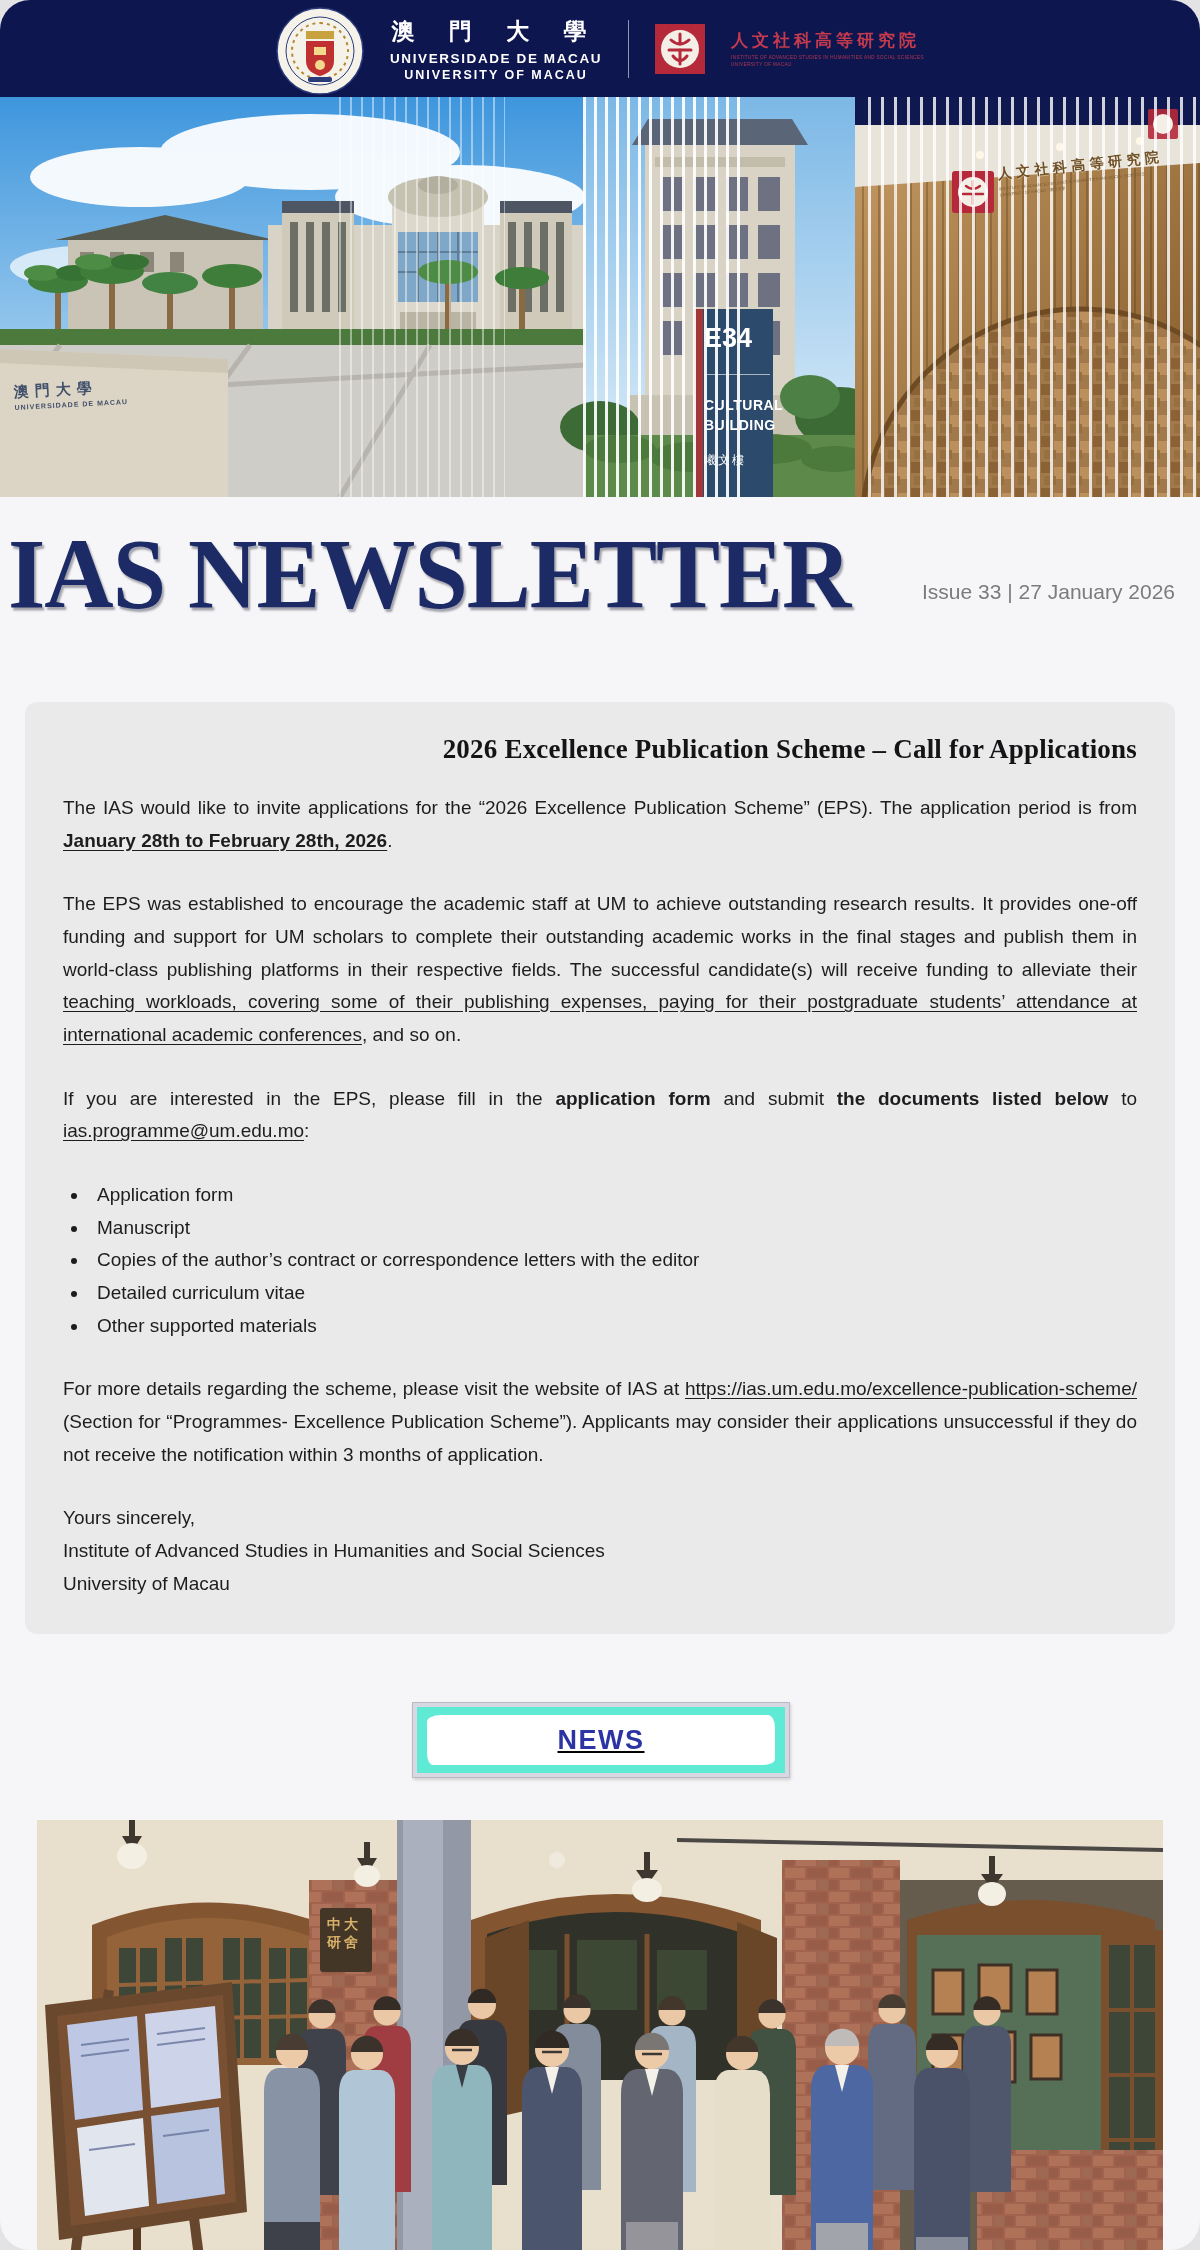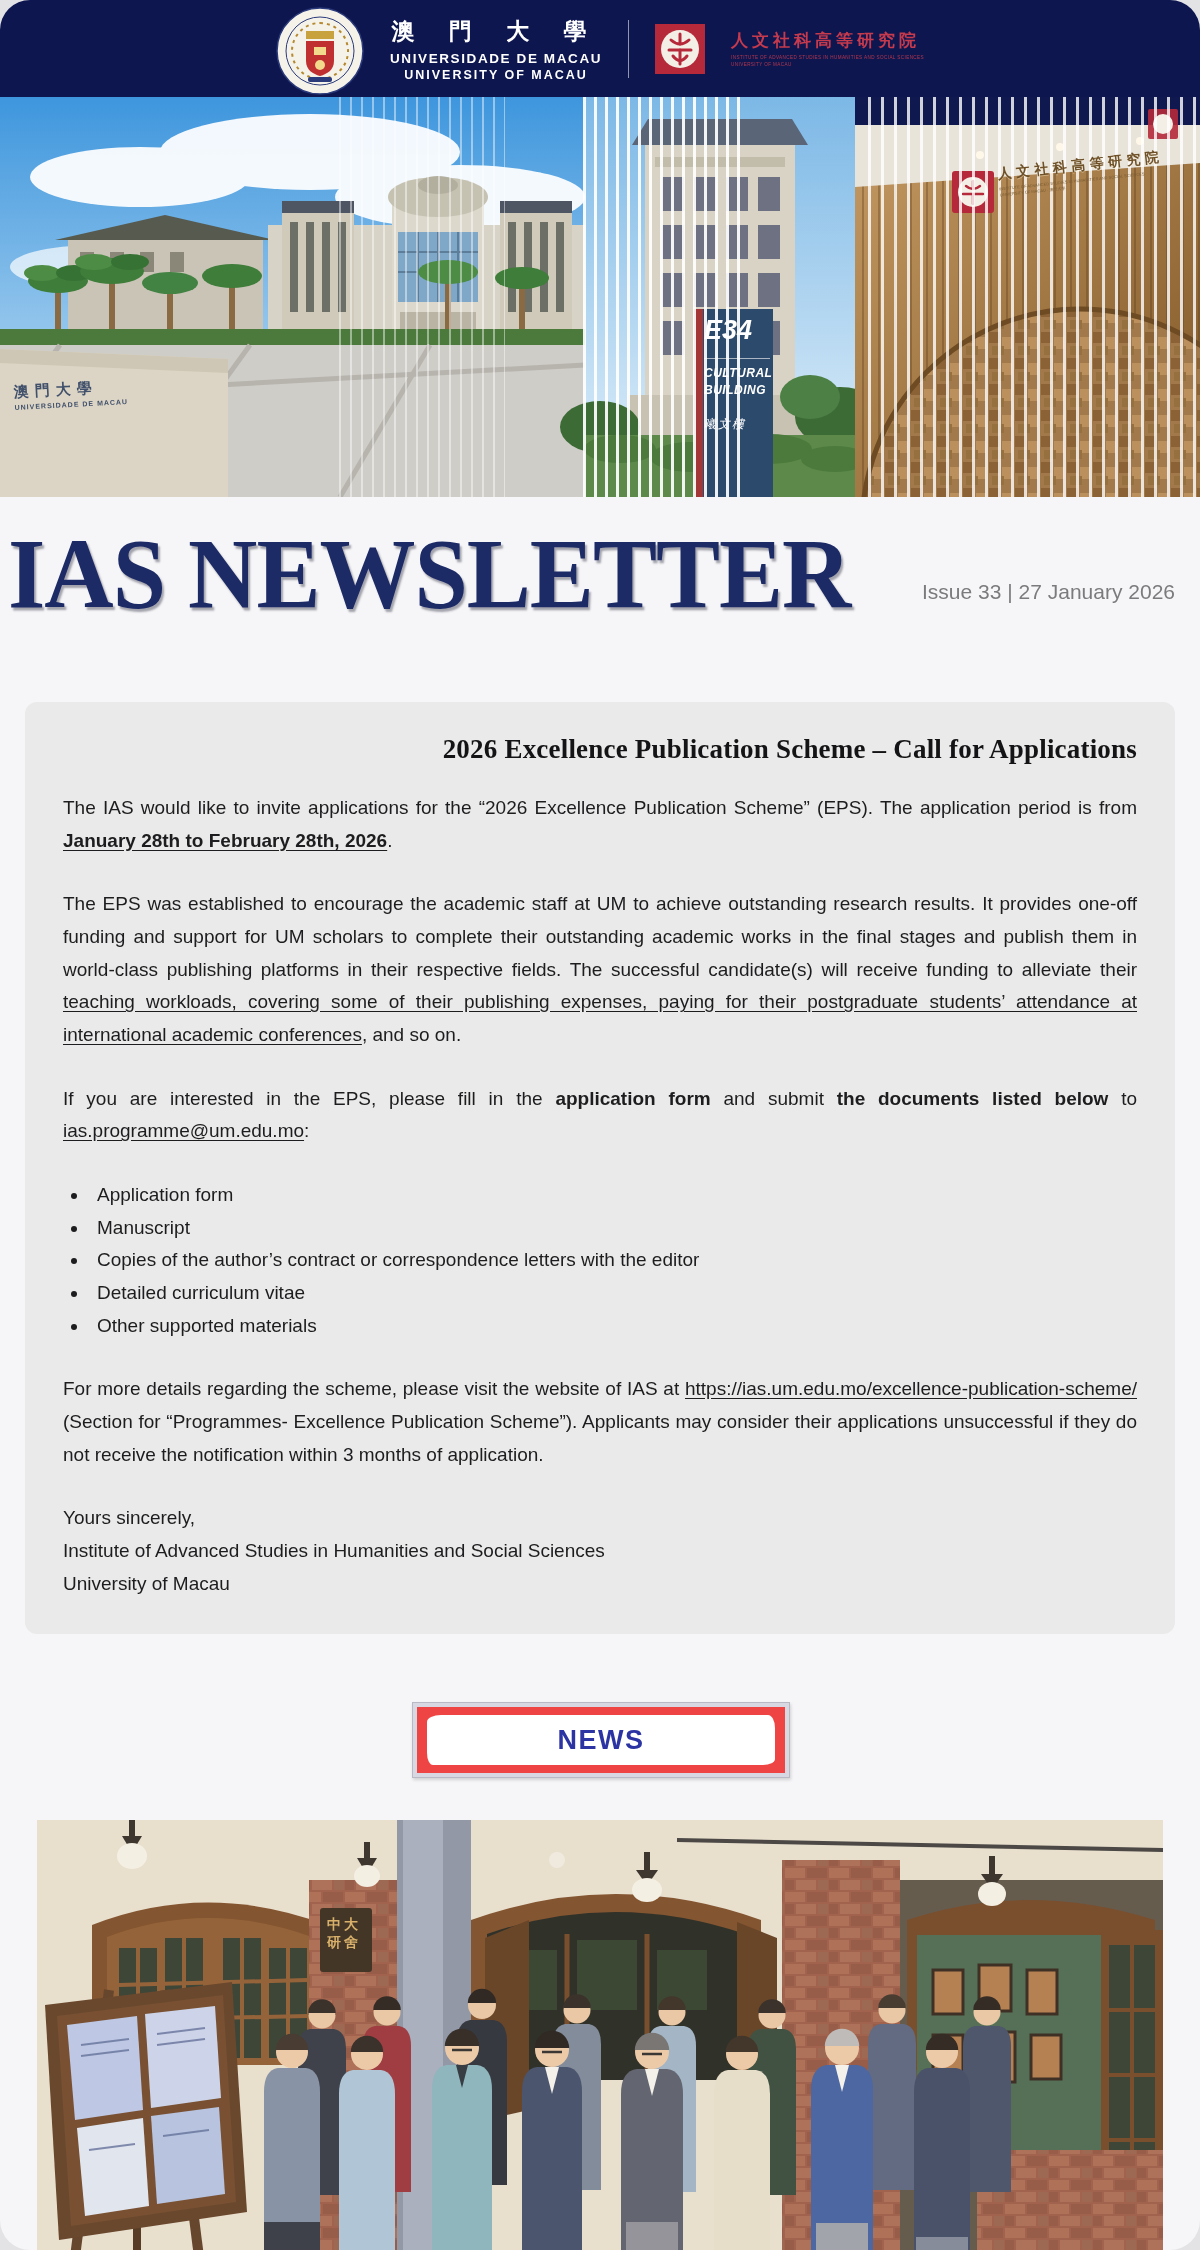--- a/index.html
+++ b/index.html
@@ -25,23 +25,23 @@
   
   .banner{top:97px;left:0;width:1200px;height:400px;overflow:hidden;}
   .banner svg{display:block;}
   .stripes{top:0;height:400px;pointer-events:none;}
   .s1{left:330px;width:175px;background:repeating-linear-gradient(90deg,transparent 0 9px,rgba(255,255,255,.45) 9px 11px);}
   .s2{left:575px;width:168px;background:repeating-linear-gradient(90deg,transparent 0 8px,rgba(255,255,255,.92) 8px 11px);}
   .s3{left:858px;width:342px;background:repeating-linear-gradient(90deg,transparent 0 10px,rgba(255,255,255,.8) 10px 13px);}
   .gate-text{left:14px;top:283px;transform:rotate(-3deg);color:#41506b;}
   .gate-zh{font-size:15px;font-weight:700;letter-spacing:6px;}
   .gate-pt{font-size:7px;font-weight:700;letter-spacing:1px;margin-top:2px;}
-  .e34-sign{left:704px;top:218px;width:66px;color:#fff;text-align:left;font-style:italic;}
+  .e34-sign{left:704px;top:226px;width:66px;color:#fff;text-align:left;}
   .e34-code{font-size:27px;font-weight:700;}
-  .e34-name{font-size:12px;font-weight:700;letter-spacing:.5px;line-height:1.45;margin-top:12px;border-top:1px solid rgba(255,255,255,.6);padding-top:6px;}
+  .e34-name{font-size:14px;font-weight:700;letter-spacing:.5px;line-height:1.45;margin-top:20px;border-top:1px solid rgba(255,255,255,.6);padding-top:20px;}
   .e34-zh{font-size:12px;margin-top:16px;letter-spacing:2px;}
   .wall-text{left:998px;top:58px;width:200px;transform:rotate(-6deg);color:#6e5128;}
   .wall-zh{font-size:14px;font-weight:700;letter-spacing:4.5px;white-space:nowrap;text-shadow:0 1px 0 rgba(255,240,210,.4);}
   .wall-en{font-size:4px;color:#7a5c33;line-height:1.6;margin-top:3px;white-space:nowrap;}
 
   
   .masthead{top:497px;left:0;width:1200px;height:163px;background:#f6f6f8;}
   .nl-title{left:8px;top:18px;font-family:"Liberation Serif",serif;font-weight:700;
             font-size:96px;color:#1c2a66;letter-spacing:-1px;transform:scaleY(1.04);
             transform-origin:top left;white-space:nowrap;
@@ -57,21 +57,21 @@
   .card ul{margin:0 0 31px 0;padding-left:26px;font-size:19px;line-height:1.72;}
   .card li{padding-left:8px;}
   .b{font-weight:700;}
   .u{text-decoration:underline;text-underline-offset:3px;margin-top:8px;}
   a.lnk{color:#1d1d1f;text-decoration:underline;text-underline-offset:3px;}
   .sig{font-size:19px;line-height:1.72;}
 
   
   .news{left:412px;top:1702px;width:378px;height:76px;background:#d8d8e2;
         border:1px solid #b9b9c6;padding:4px;cursor:pointer;box-shadow:1px 2px 3px rgba(0,0,0,.15);}
-  .news-blue{width:100%;height:100%;background:#ef4444;padding:8px 10px;}
+  .news-blue{width:100%;height:100%;background:#5eead4;padding:8px 10px;text-decoration:underline;}
   .news-white{width:100%;height:100%;background:#fff;display:flex;align-items:center;justify-content:center;
               border-radius:14px 7px 12px 6px / 7px 13px 6px 12px;}
   .news-label{font-size:27px;font-weight:700;color:#2b34a2;letter-spacing:1.5px;}
 
   
   .photo{left:37px;top:1820px;width:1126px;height:430px;overflow:hidden;background:#8e8a80;}
   .plaque-text{left:287px;top:96px;width:40px;font-size:14px;line-height:1.25;letter-spacing:3px;
                color:#d8b06a;font-weight:700;text-align:center;}
 </style>
 </head>

